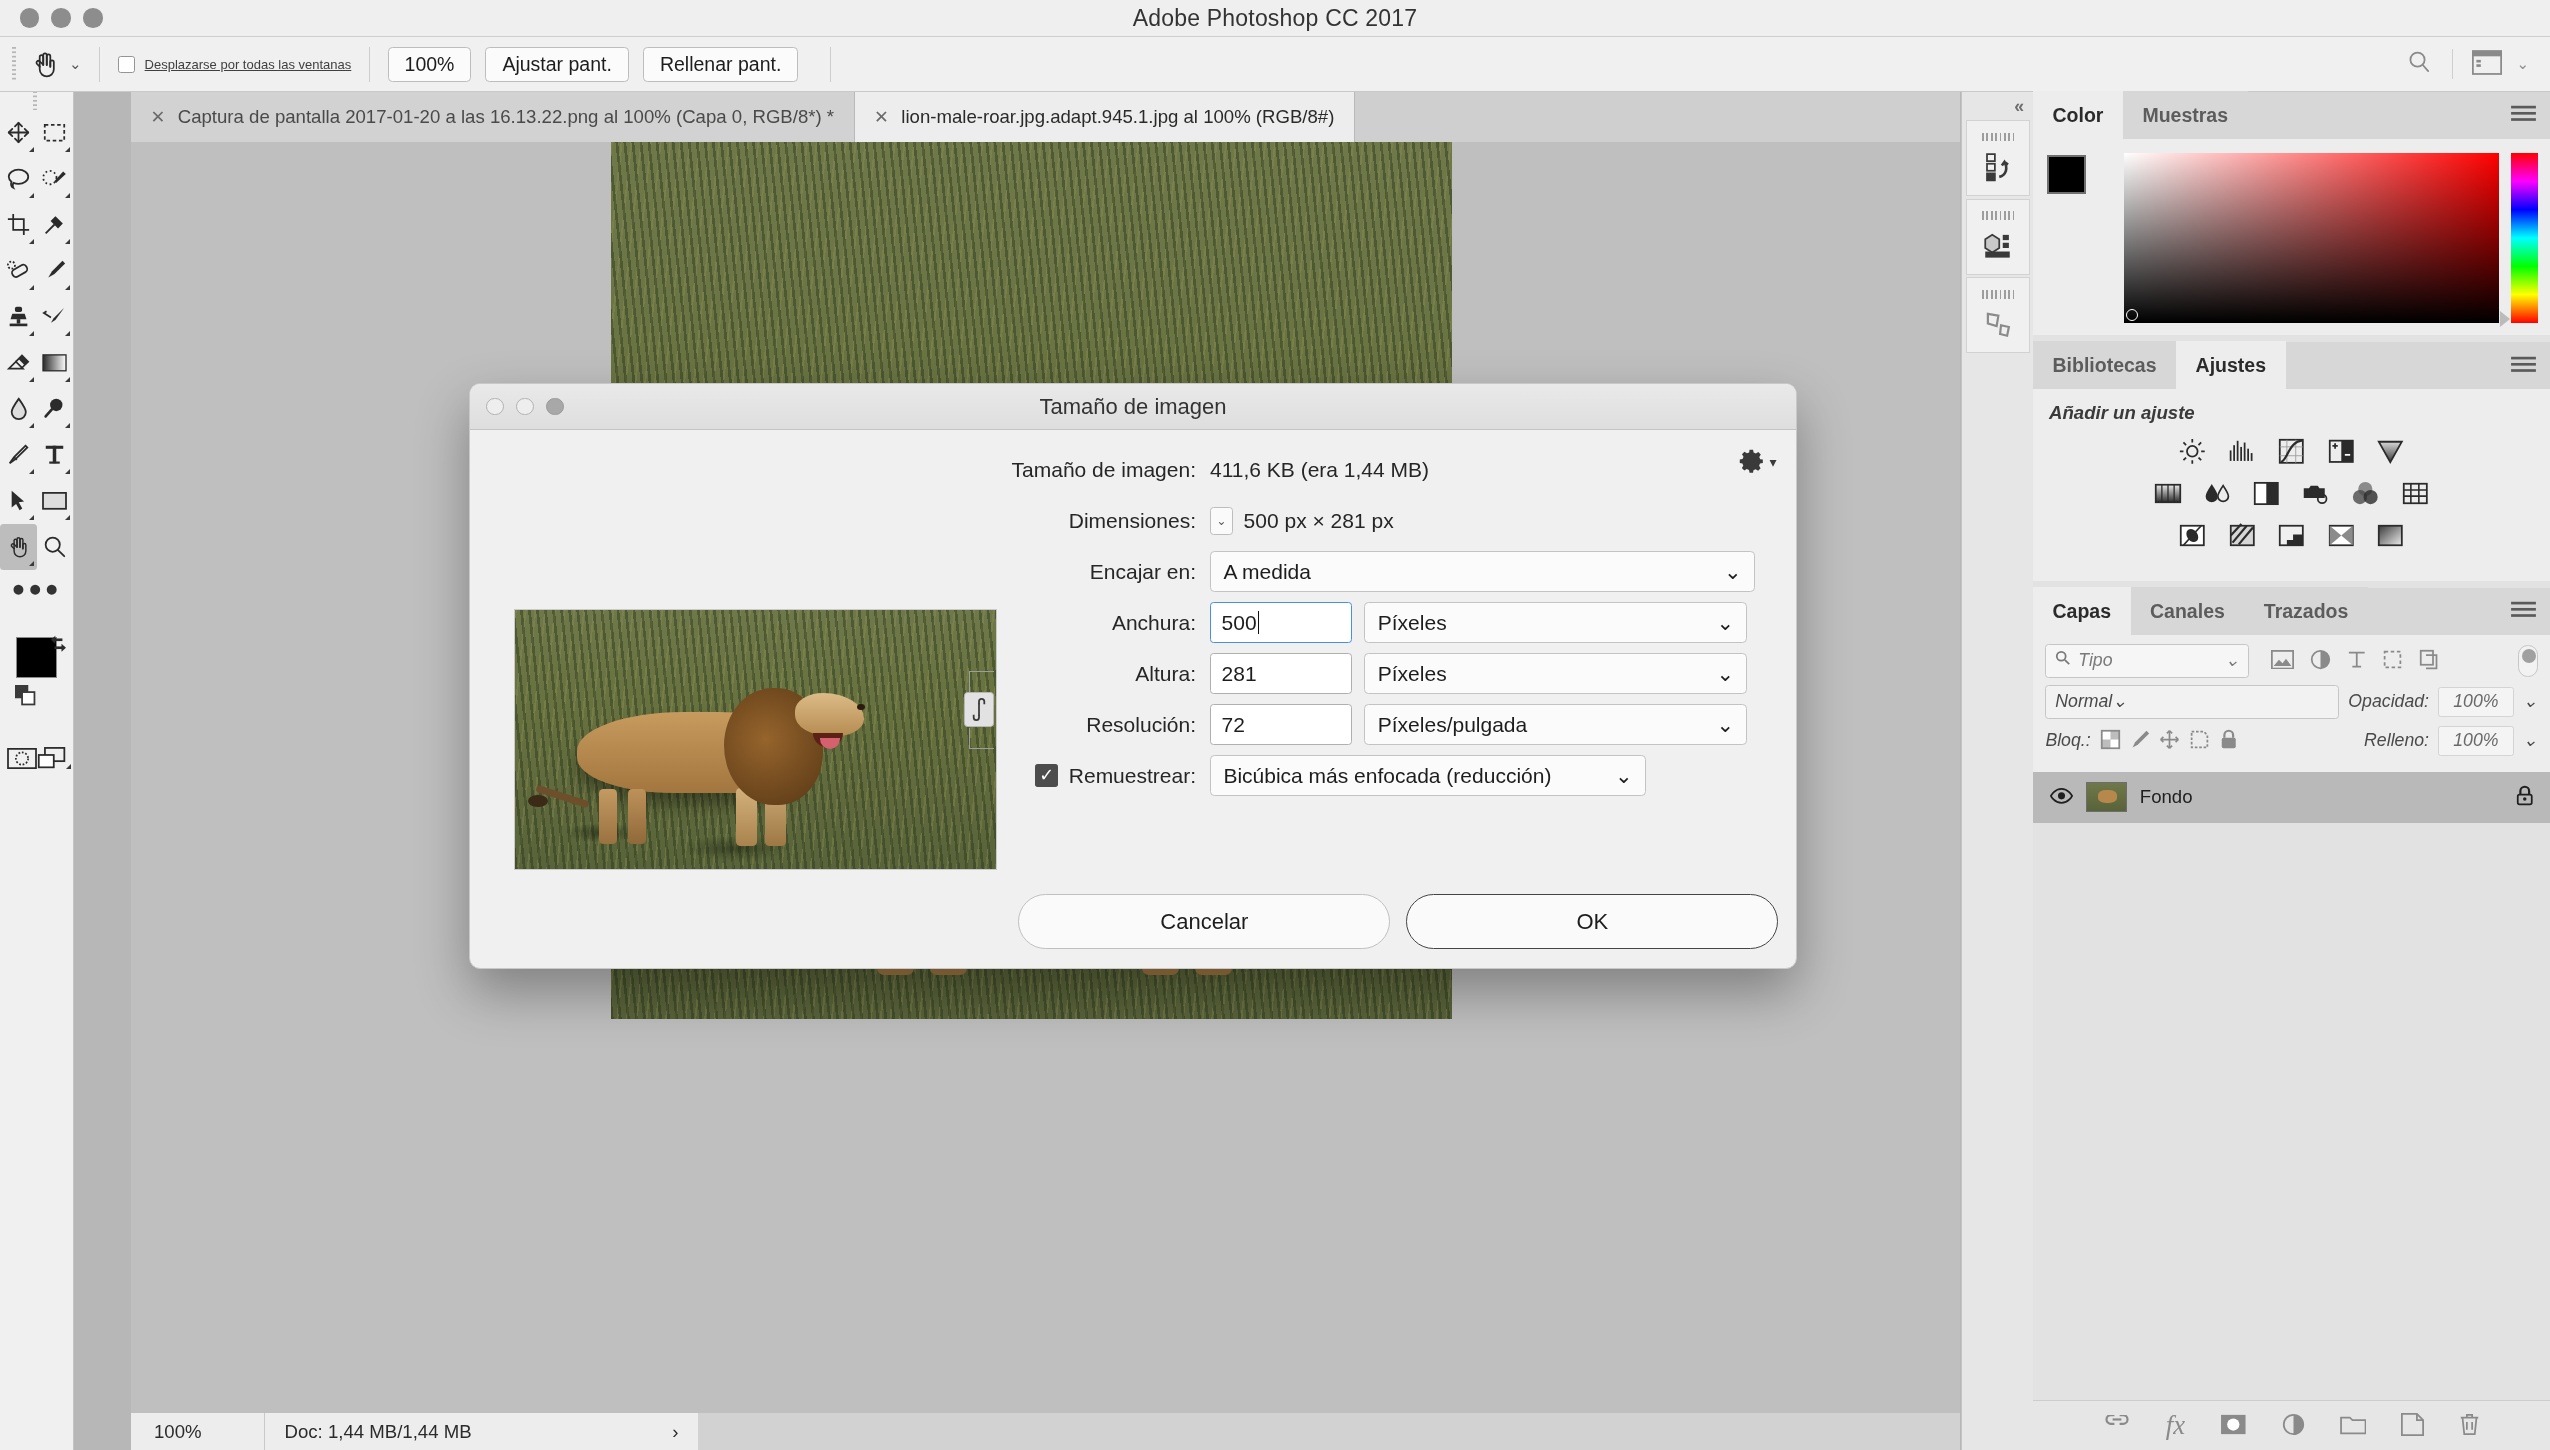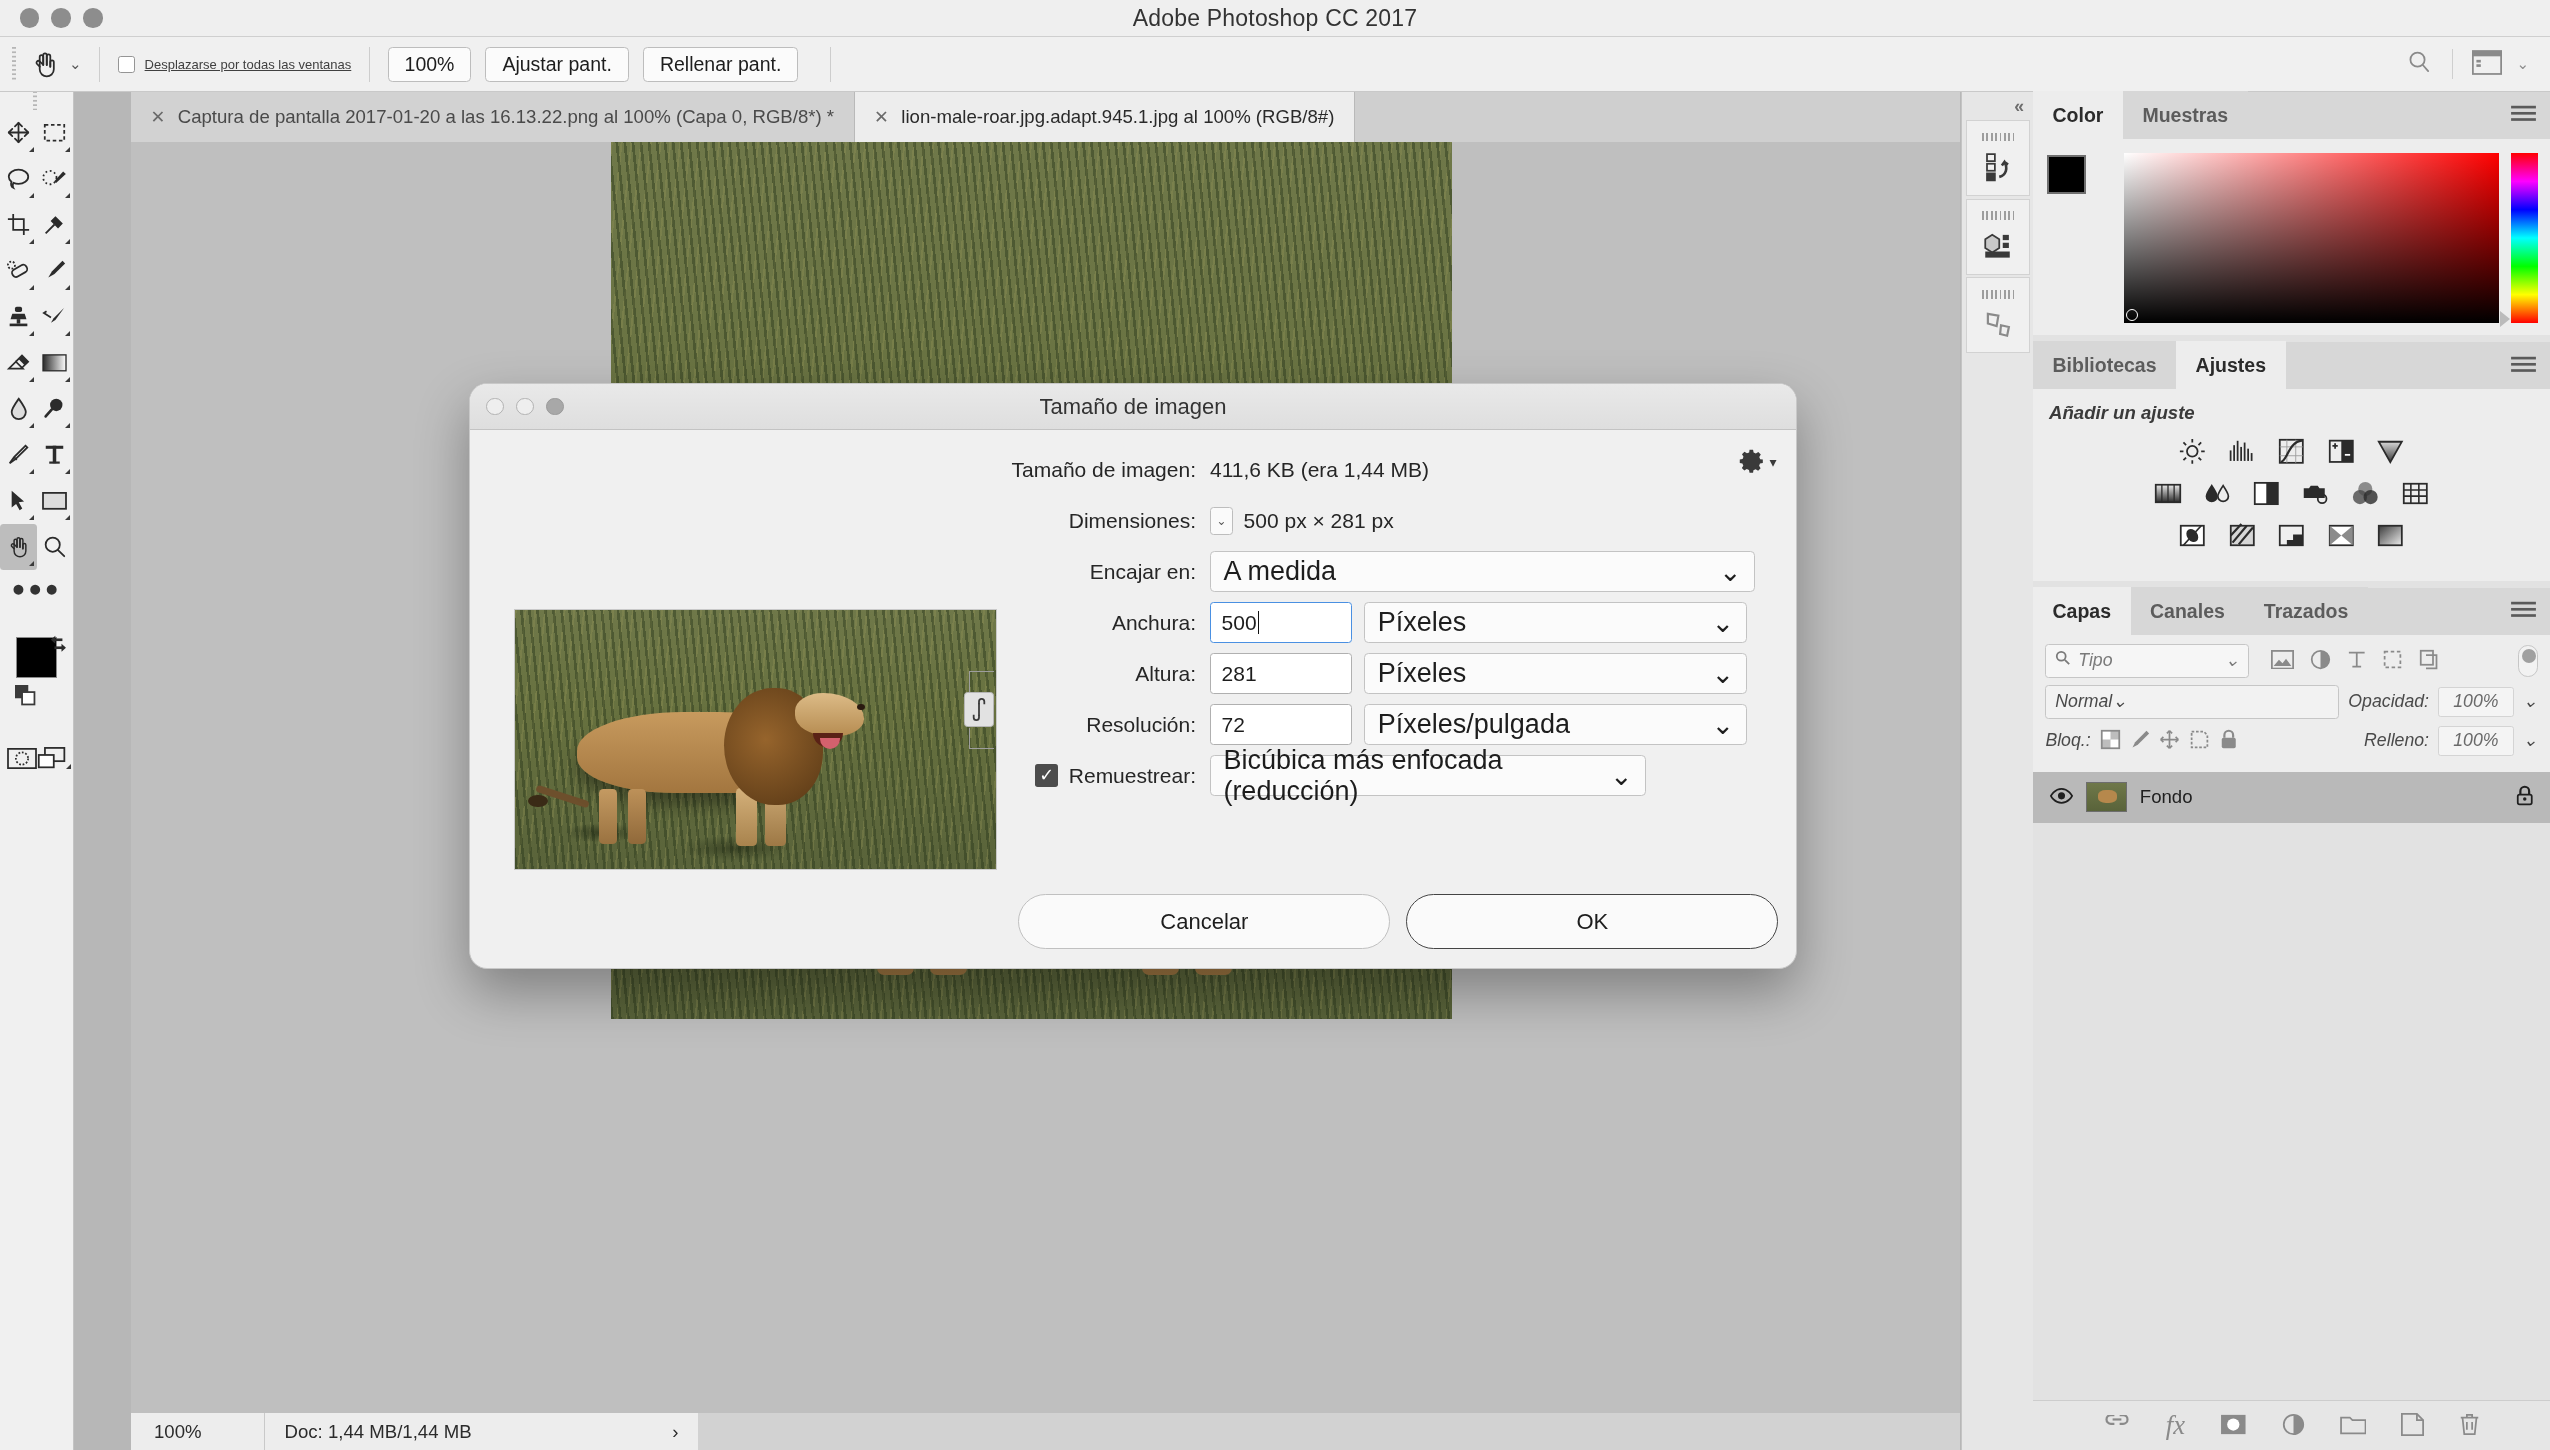--- a/index.html
+++ b/index.html
@@ -217,21 +217,21 @@
     background:#b6884c;border-radius:40%;}
   .layer-name { font-size: 18.6px; color: #1f1f1f; }
   .layer-lock { margin-left: auto; }
   .lay-footer { position: absolute; left: 0; bottom: 0; width: 517px; height: 50px;
     background: #e6e6e6; border-top: 0.9px solid #cdcdcd;
     display: flex; align-items: center; justify-content: center; gap: 35px; }
 
   
   .dlg-shadow {
     position: absolute; left: 469px; top: 383px; width: 1328px; height: 586px;
-    border-radius: 18px; box-shadow: 0 23px 53px rgba(0,0,0,.33);
+    border-radius: 11px; box-shadow: 0 23px 53px rgba(0,0,0,.33);
     background: #f0f0f0; overflow: hidden; border: 0.9px solid #c8c8c8;
   }
   .dlg-title {
     height: 46px; background: linear-gradient(#e9e9e9,#dedede);
     border-bottom: 0.9px solid #c3c3c3; display: flex; align-items: center;
     position: relative;
   }
   .dlg-traffic { display:flex; gap: 12.4px; margin-left: 16px; }
   .dtl { width: 17.7px; height: 17.7px; border-radius: 50%; border: 0.9px solid #b2b2b2; background:#eee;}
   .dtl.close { background: #a8a8a8; border-color:#9a9a9a; }
@@ -247,21 +247,21 @@
   .frow { display: flex; align-items: center; height: 51px; }
   .flabel { width: 209px; text-align: right; padding-right: 14px;
             font-size: 21px; color: #262626; white-space: nowrap; }
   .fvalue { font-size: 21px; color: #262626; }
   .gear { position: absolute; right: 19.5px; top: 17.7px; display:flex; align-items:center; gap:5.3px;}
   .dim-caret { width: 23px; height: 28px; border: 0.9px solid #bdbdbd; border-radius: 3.5px;
     background: #fafafa; display:flex;align-items:center;justify-content:center;
     font-size: 12.4px; color: #555; margin-right: 10.6px;}
   .sel-ctl { height: 41px; border: 0.9px solid #c3c3c3; border-radius: 4.4px; background: #fbfbfb;
     display:flex; align-items:center; justify-content: space-between;
-    padding: 0 12.4px; font-size: 27px; color: #1d1d1d; }
+    padding: 0 12.4px; font-size: 21px; color: #1d1d1d; }
   .txt-ctl { height: 41px; border: 0.9px solid #b0b0b0; border-radius: 3.5px; background: #fff;
     display:flex; align-items:center; padding: 0 10.6px; font-size: 21px; color: #1d1d1d; }
   .txt-ctl.focus { border: 1.8px solid #4a90e2; }
   .caretbar { display:inline-block; width:1.8px; height: 23px; background:#111; margin-left:0.9px; }
   .chain {
     position: absolute; left: 494px; top: 241px; width: 32px; height: 0;
   }
   .chain-btn { position:absolute; left: 0; top: 21px; width: 30px; height: 35px;
     border: 0.9px solid #b6b6b6; border-radius: 3.5px; background: #e2e2e2;
     display:flex; align-items:center; justify-content:center; }

